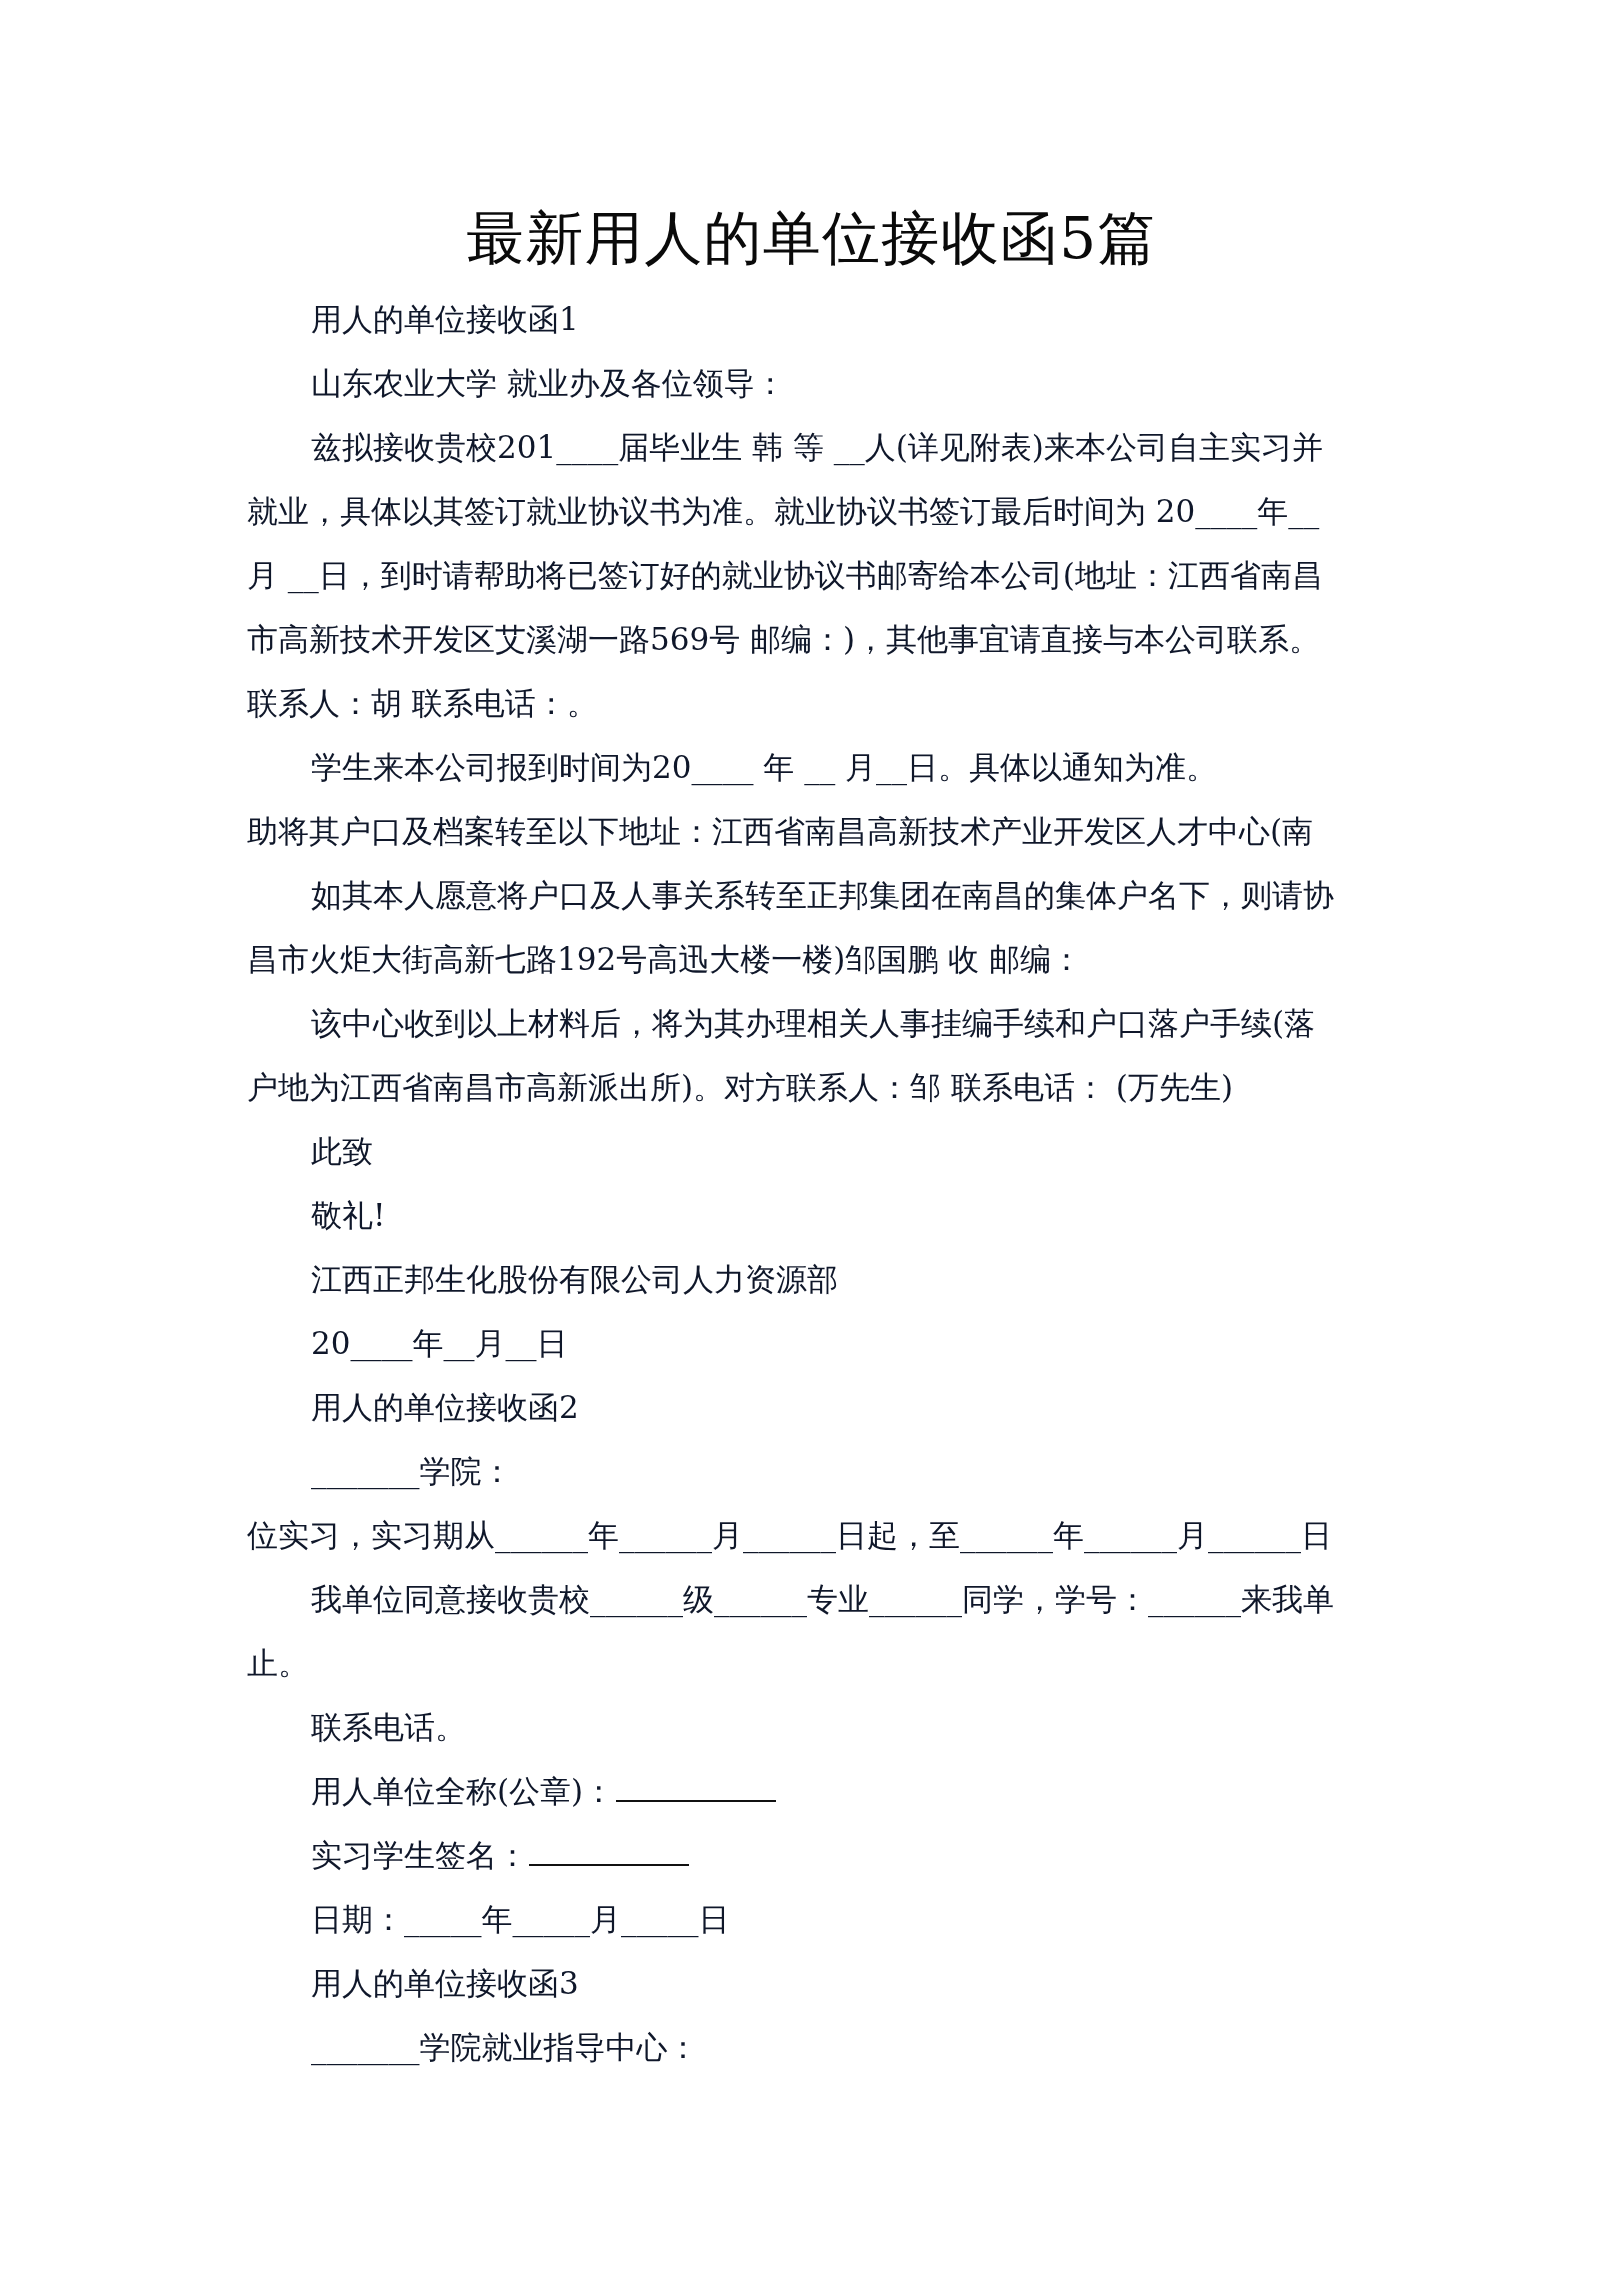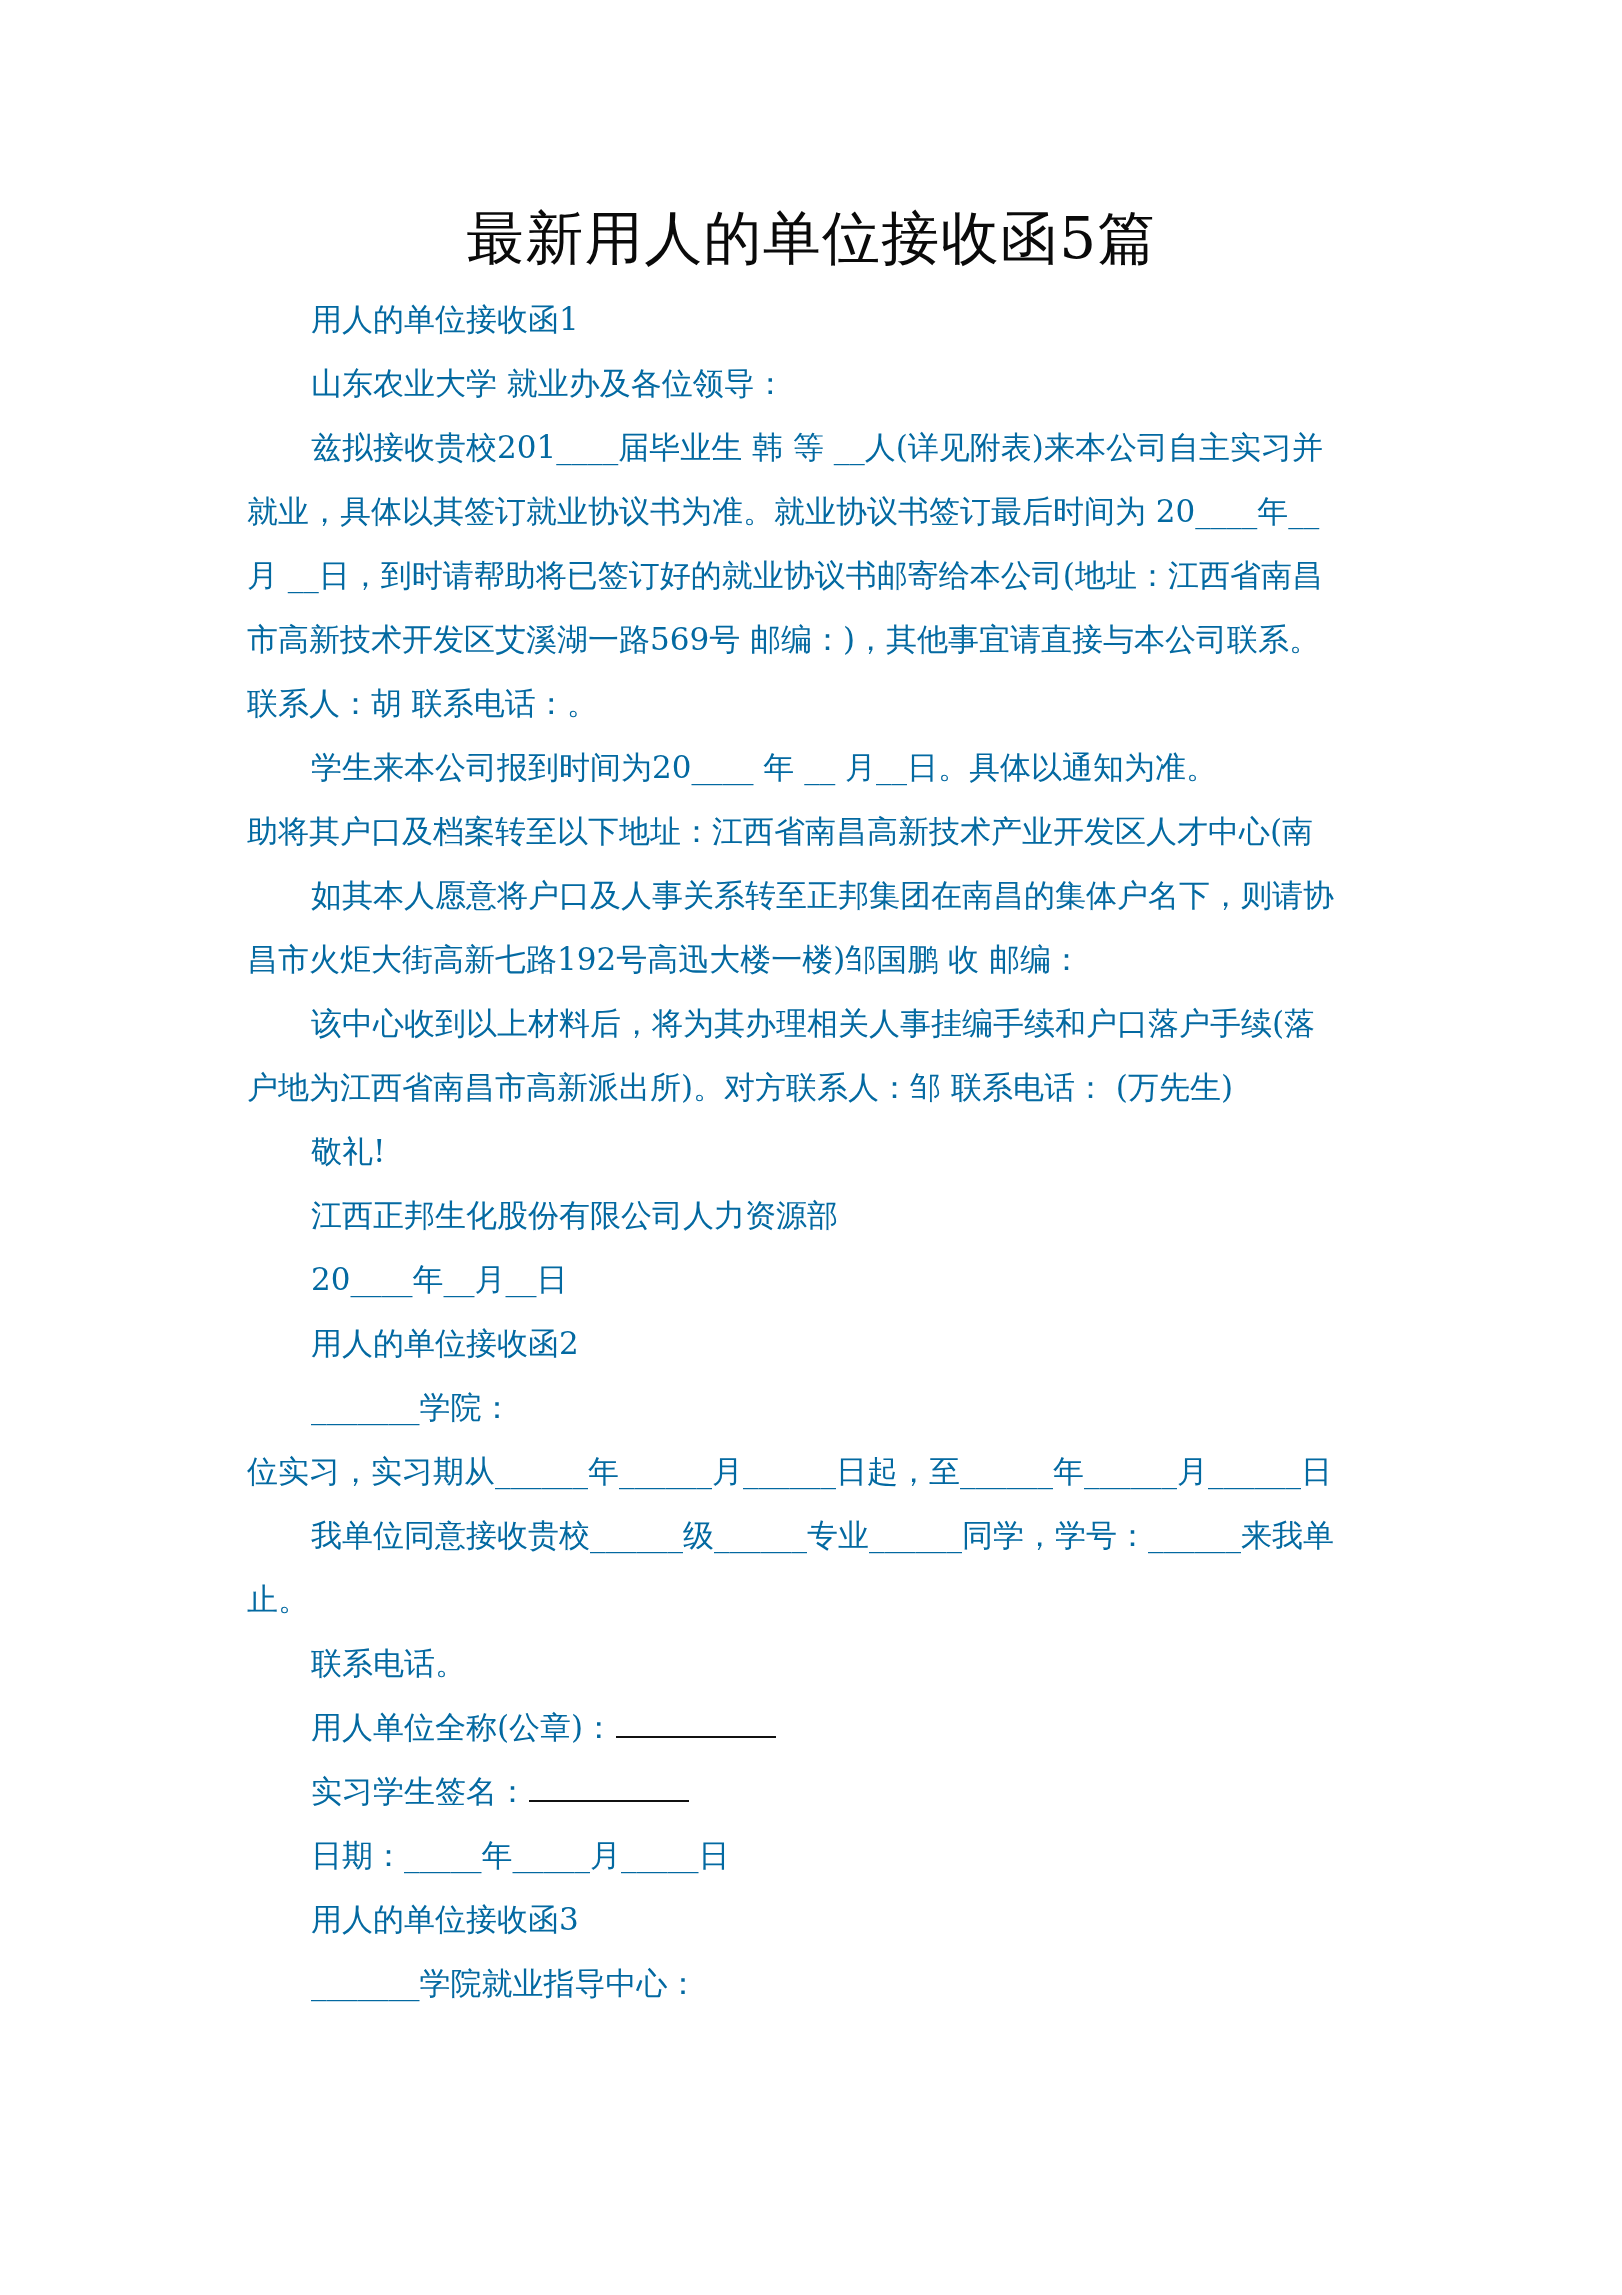--- a/index.html
+++ b/index.html
@@ -32,21 +32,21 @@
       left: 247px;
       top: 287px;
       width: 1135px;
     }
     .line {
       font-size: 31px;
       line-height: 64px;
       height: 64px;
       white-space: nowrap;
       overflow: visible;
-      color: #0369a1;
+      color: #0f172a;
     }
     .ind { padding-left: 64px; }
     .blank {
       display: inline-block;
       border-bottom: 2px solid #111111;
       height: 26px;
       vertical-align: baseline;
       margin: 0 1.3px;
     }
   </style>
@@ -65,20 +65,21 @@
     <div class="line">就业，具体以其签订就业协议书为准。就业协议书签订最后时间为 20____年__</div>
     <div class="line">月 __日，到时请帮助将已签订好的就业协议书邮寄给本公司(地址：江西省南昌</div>
     <div class="line">市高新技术开发区艾溪湖一路569号 邮编：)，其他事宜请直接与本公司联系。</div>
     <div class="line">联系人：胡 联系电话：。</div>
     <div class="line ind">学生来本公司报到时间为20____ 年 __ 月__日。具体以通知为准。</div>
     <div class="line">助将其户口及档案转至以下地址：江西省南昌高新技术产业开发区人才中心(南</div>
     <div class="line ind">如其本人愿意将户口及人事关系转至正邦集团在南昌的集体户名下，则请协</div>
     <div class="line">昌市火炬大街高新七路192号高迅大楼一楼)邹国鹏 收 邮编：</div>
     <div class="line ind">该中心收到以上材料后，将为其办理相关人事挂编手续和户口落户手续(落</div>
     <div class="line">户地为江西省南昌市高新派出所)。对方联系人：邹 联系电话： (万先生)</div>
+    <div class="line ind">此致</div>
     <div class="line ind">敬礼!</div>
     <div class="line ind">江西正邦生化股份有限公司人力资源部</div>
     <div class="line ind">20____年__月__日</div>
 
     <div class="line ind">用人的单位接收函2</div>
     <div class="line ind">_______学院：</div>
     <div class="line">位实习，实习期从______年______月______日起，至______年______月______日</div>
     <div class="line ind">我单位同意接收贵校______级______专业______同学，学号：______来我单</div>
     <div class="line">止。</div>
     <div class="line ind">联系电话。</div>

